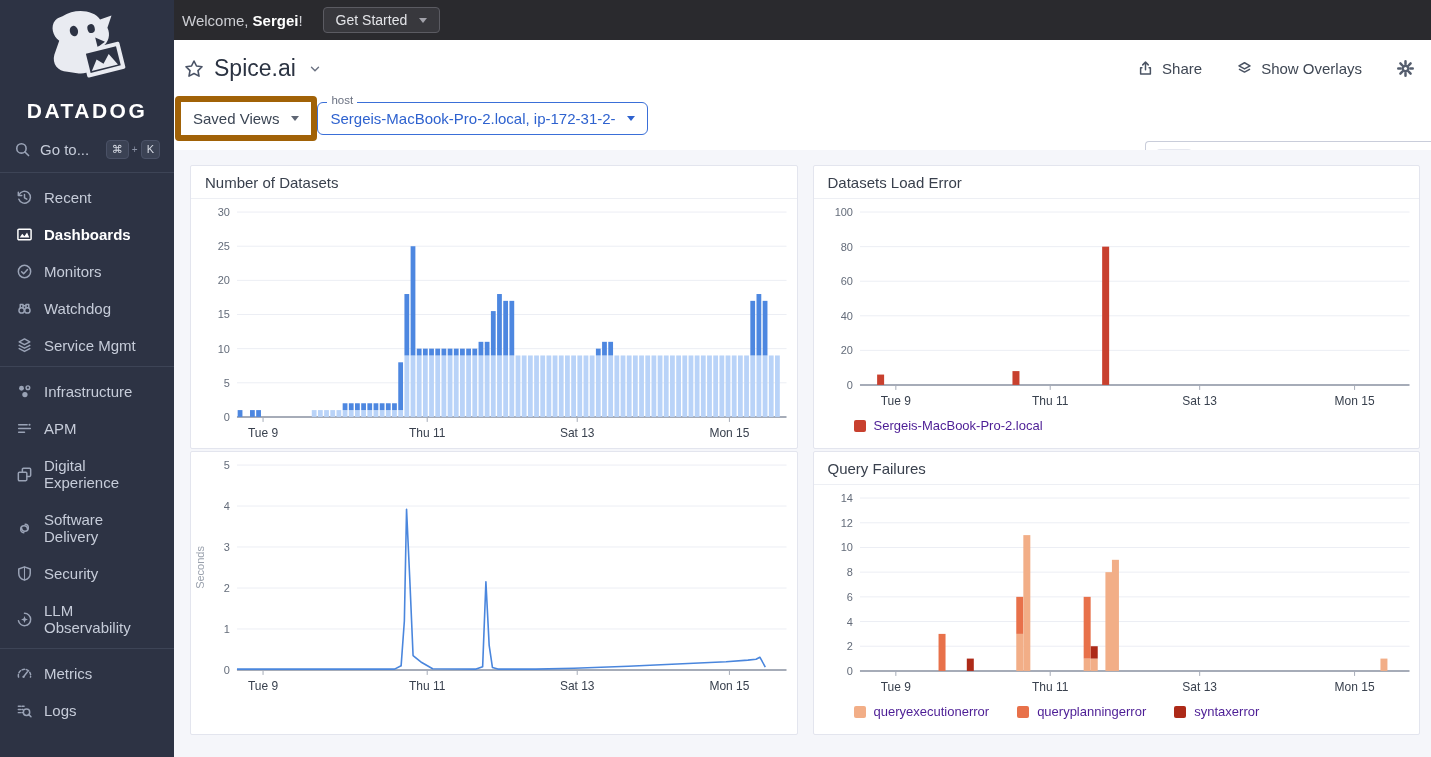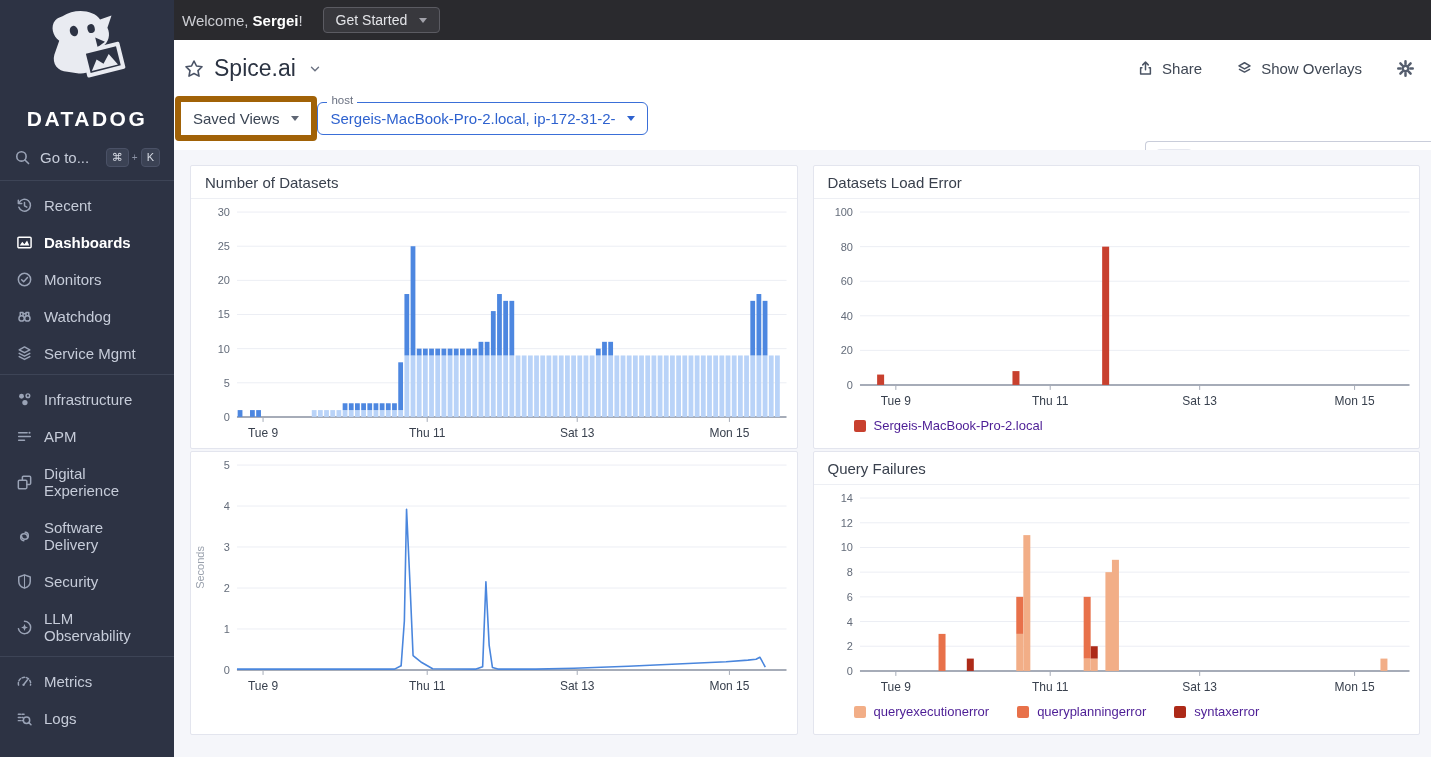--- a/index.html
+++ b/index.html
@@ -1,21 +1,21 @@
 <!DOCTYPE html>
 <html><head>
 <meta charset="utf-8">
 <style>
   html,body{margin:0;padding:0;width:1431px;height:757px;overflow:hidden;background:#f5f6fa;
     font-family:"Liberation Sans","DejaVu Sans",sans-serif;-webkit-font-smoothing:antialiased;}
   svg{font-family:"Liberation Sans","DejaVu Sans",sans-serif;}
   
   .sidebar{position:fixed;left:0;top:0;width:174px;height:100%;background:#2d3344;z-index:9;}
   .logo-wrap{padding:8px 0 4px;text-align:center;}
-  .brand{color:#fff;font-weight:bold;font-size:21px;letter-spacing:2.5px;margin-top:13px;}
+  .brand{color:#fff;font-weight:bold;font-size:21px;letter-spacing:2.5px;margin-top:5px;}
   .goto{display:flex;align-items:center;gap:9px;padding:13px 14px 11px;color:#c6ccd9;font-size:15px;cursor:pointer;}
   .goto .ni{color:#9aa3b6;}
   .keys{margin-left:auto;display:flex;align-items:center;gap:3px;}
   .keycap{background:#3b4254;border:1px solid #4a5166;border-radius:4px;padding:0 5px;font-size:11px;line-height:17px;color:#d6dae3;}
   .plus{color:#8a92a5;font-size:10px;}
   .sdivider{border-top:1px solid #3d4456;margin:2px 0 6px;}
   .nav-item{display:flex;align-items:center;gap:11px;padding:10px 16px;color:#c6ccd9;font-size:15px;cursor:pointer;}
   .nav-item .ni{color:#9aa3b6;}
   .nav-item.active{color:#fff;font-weight:bold;}
   .nav-item.active .ni{color:#fff;}

